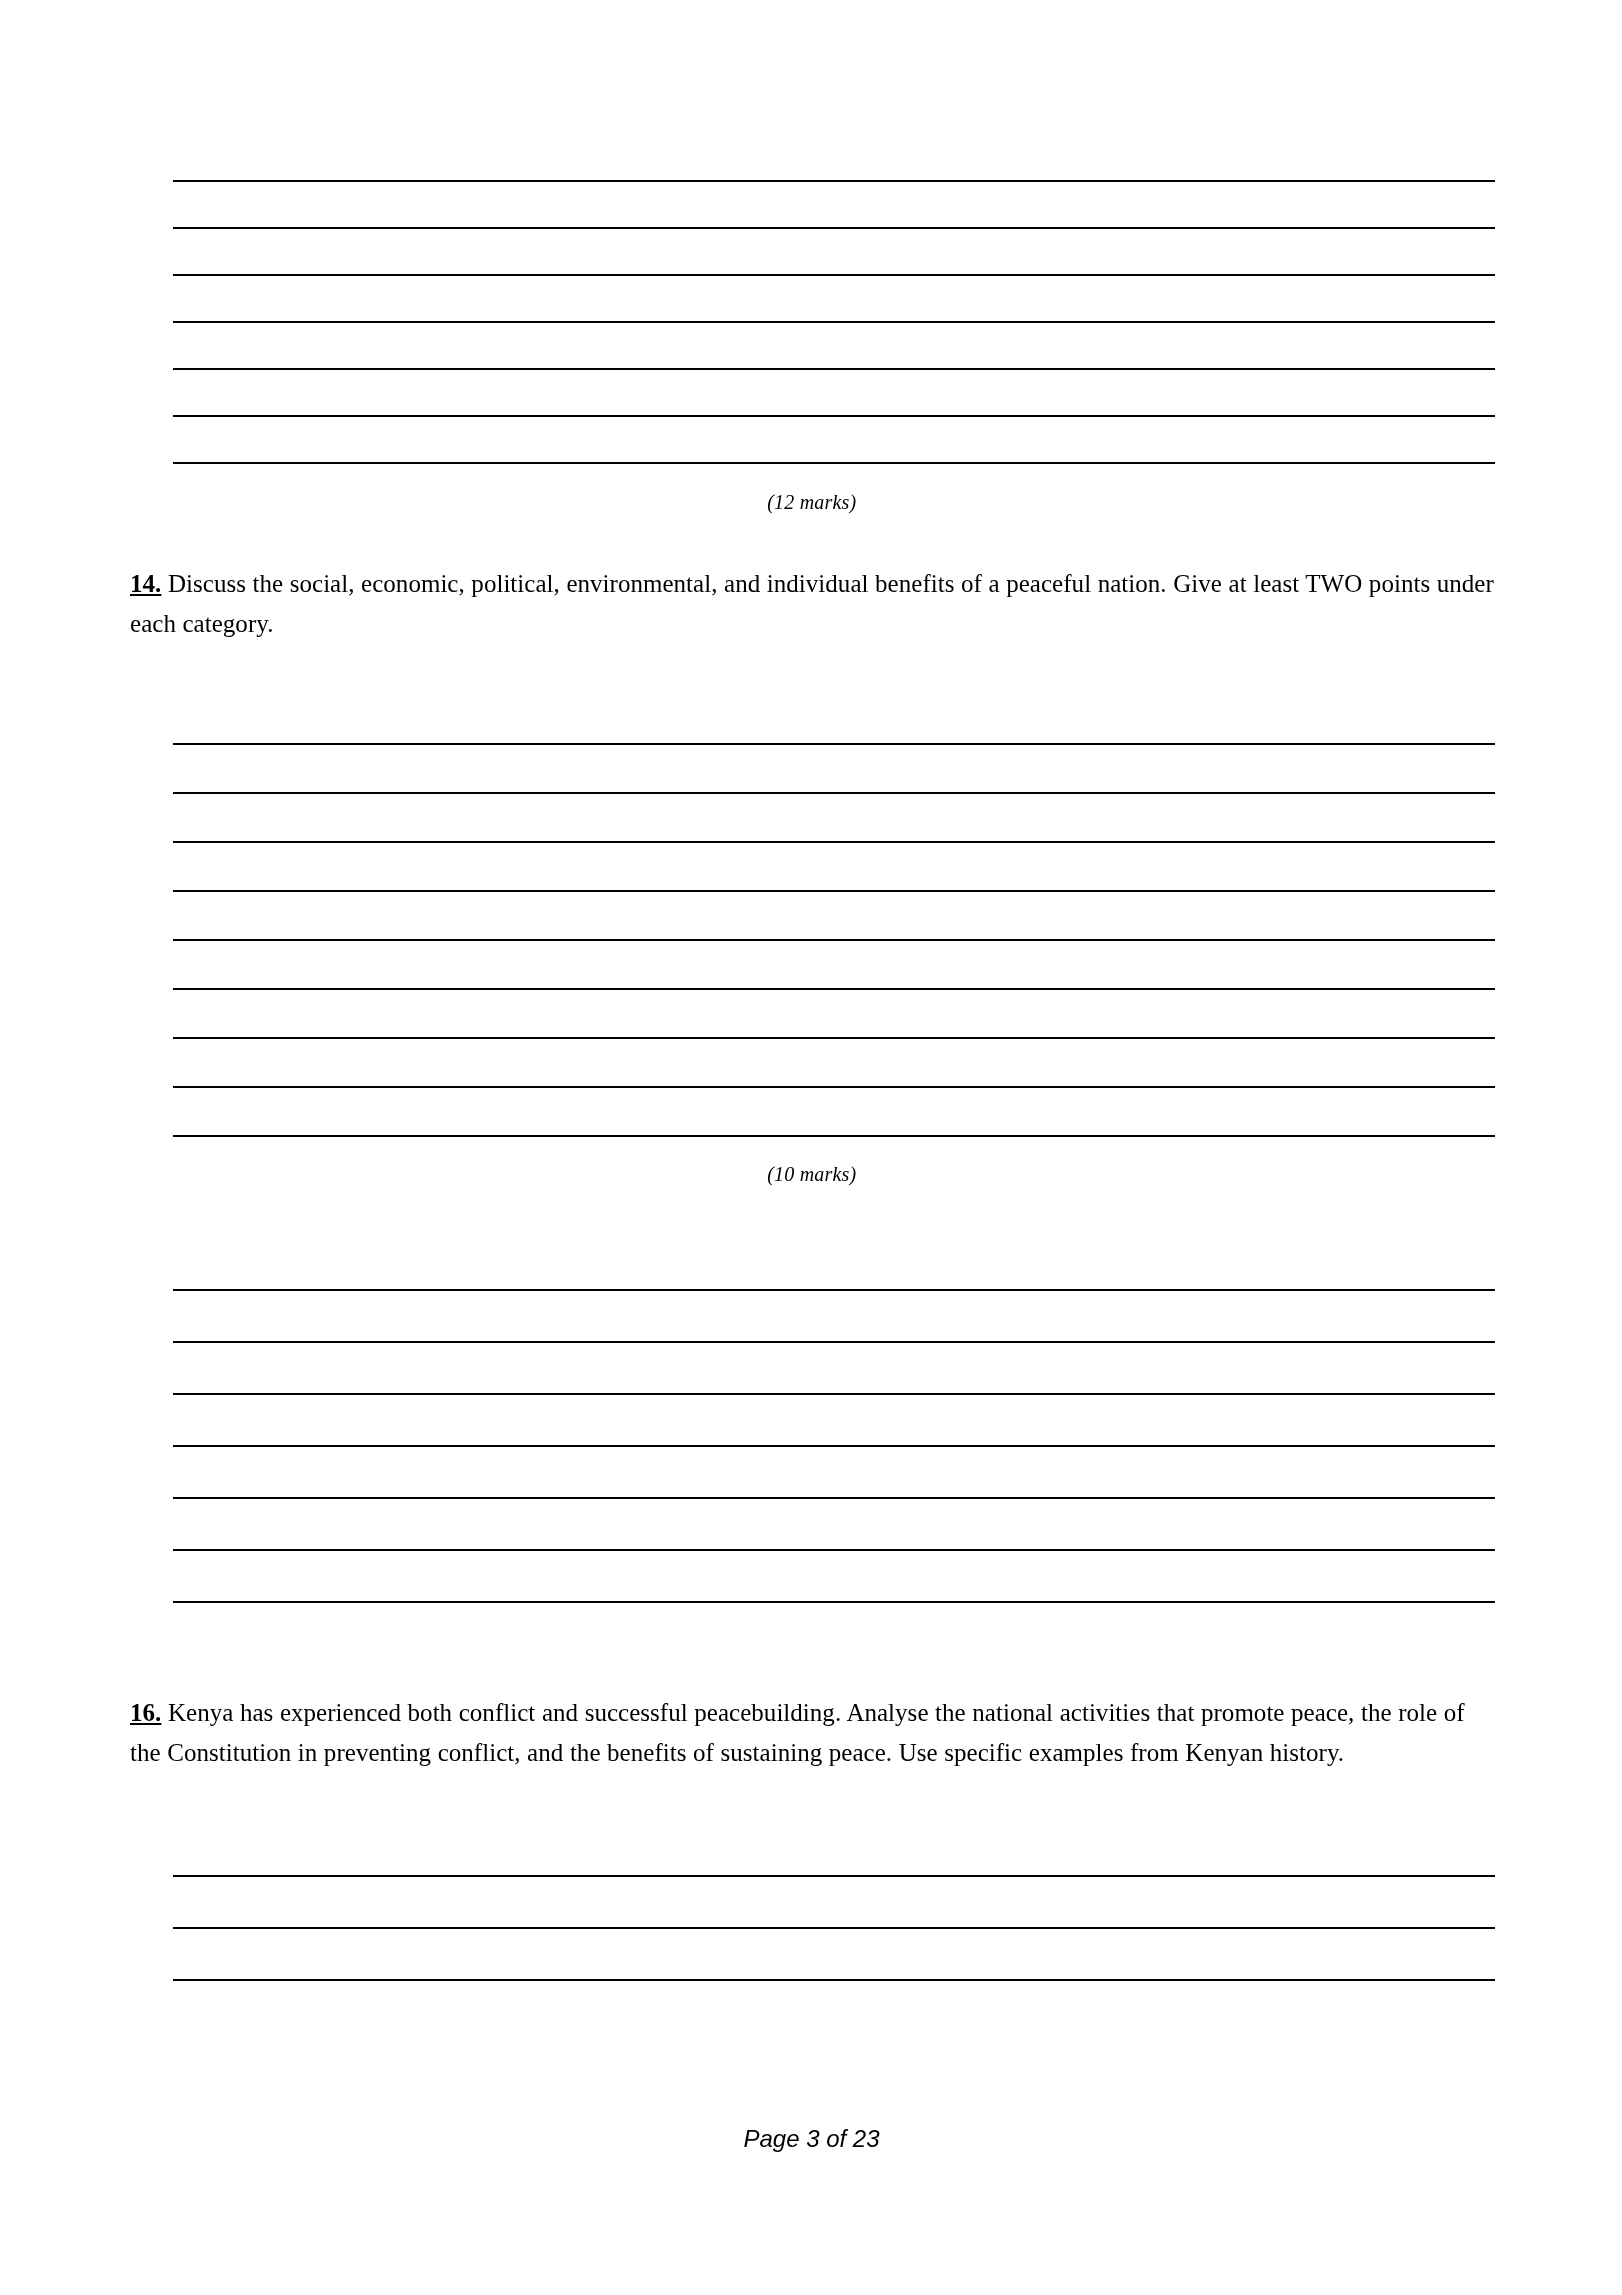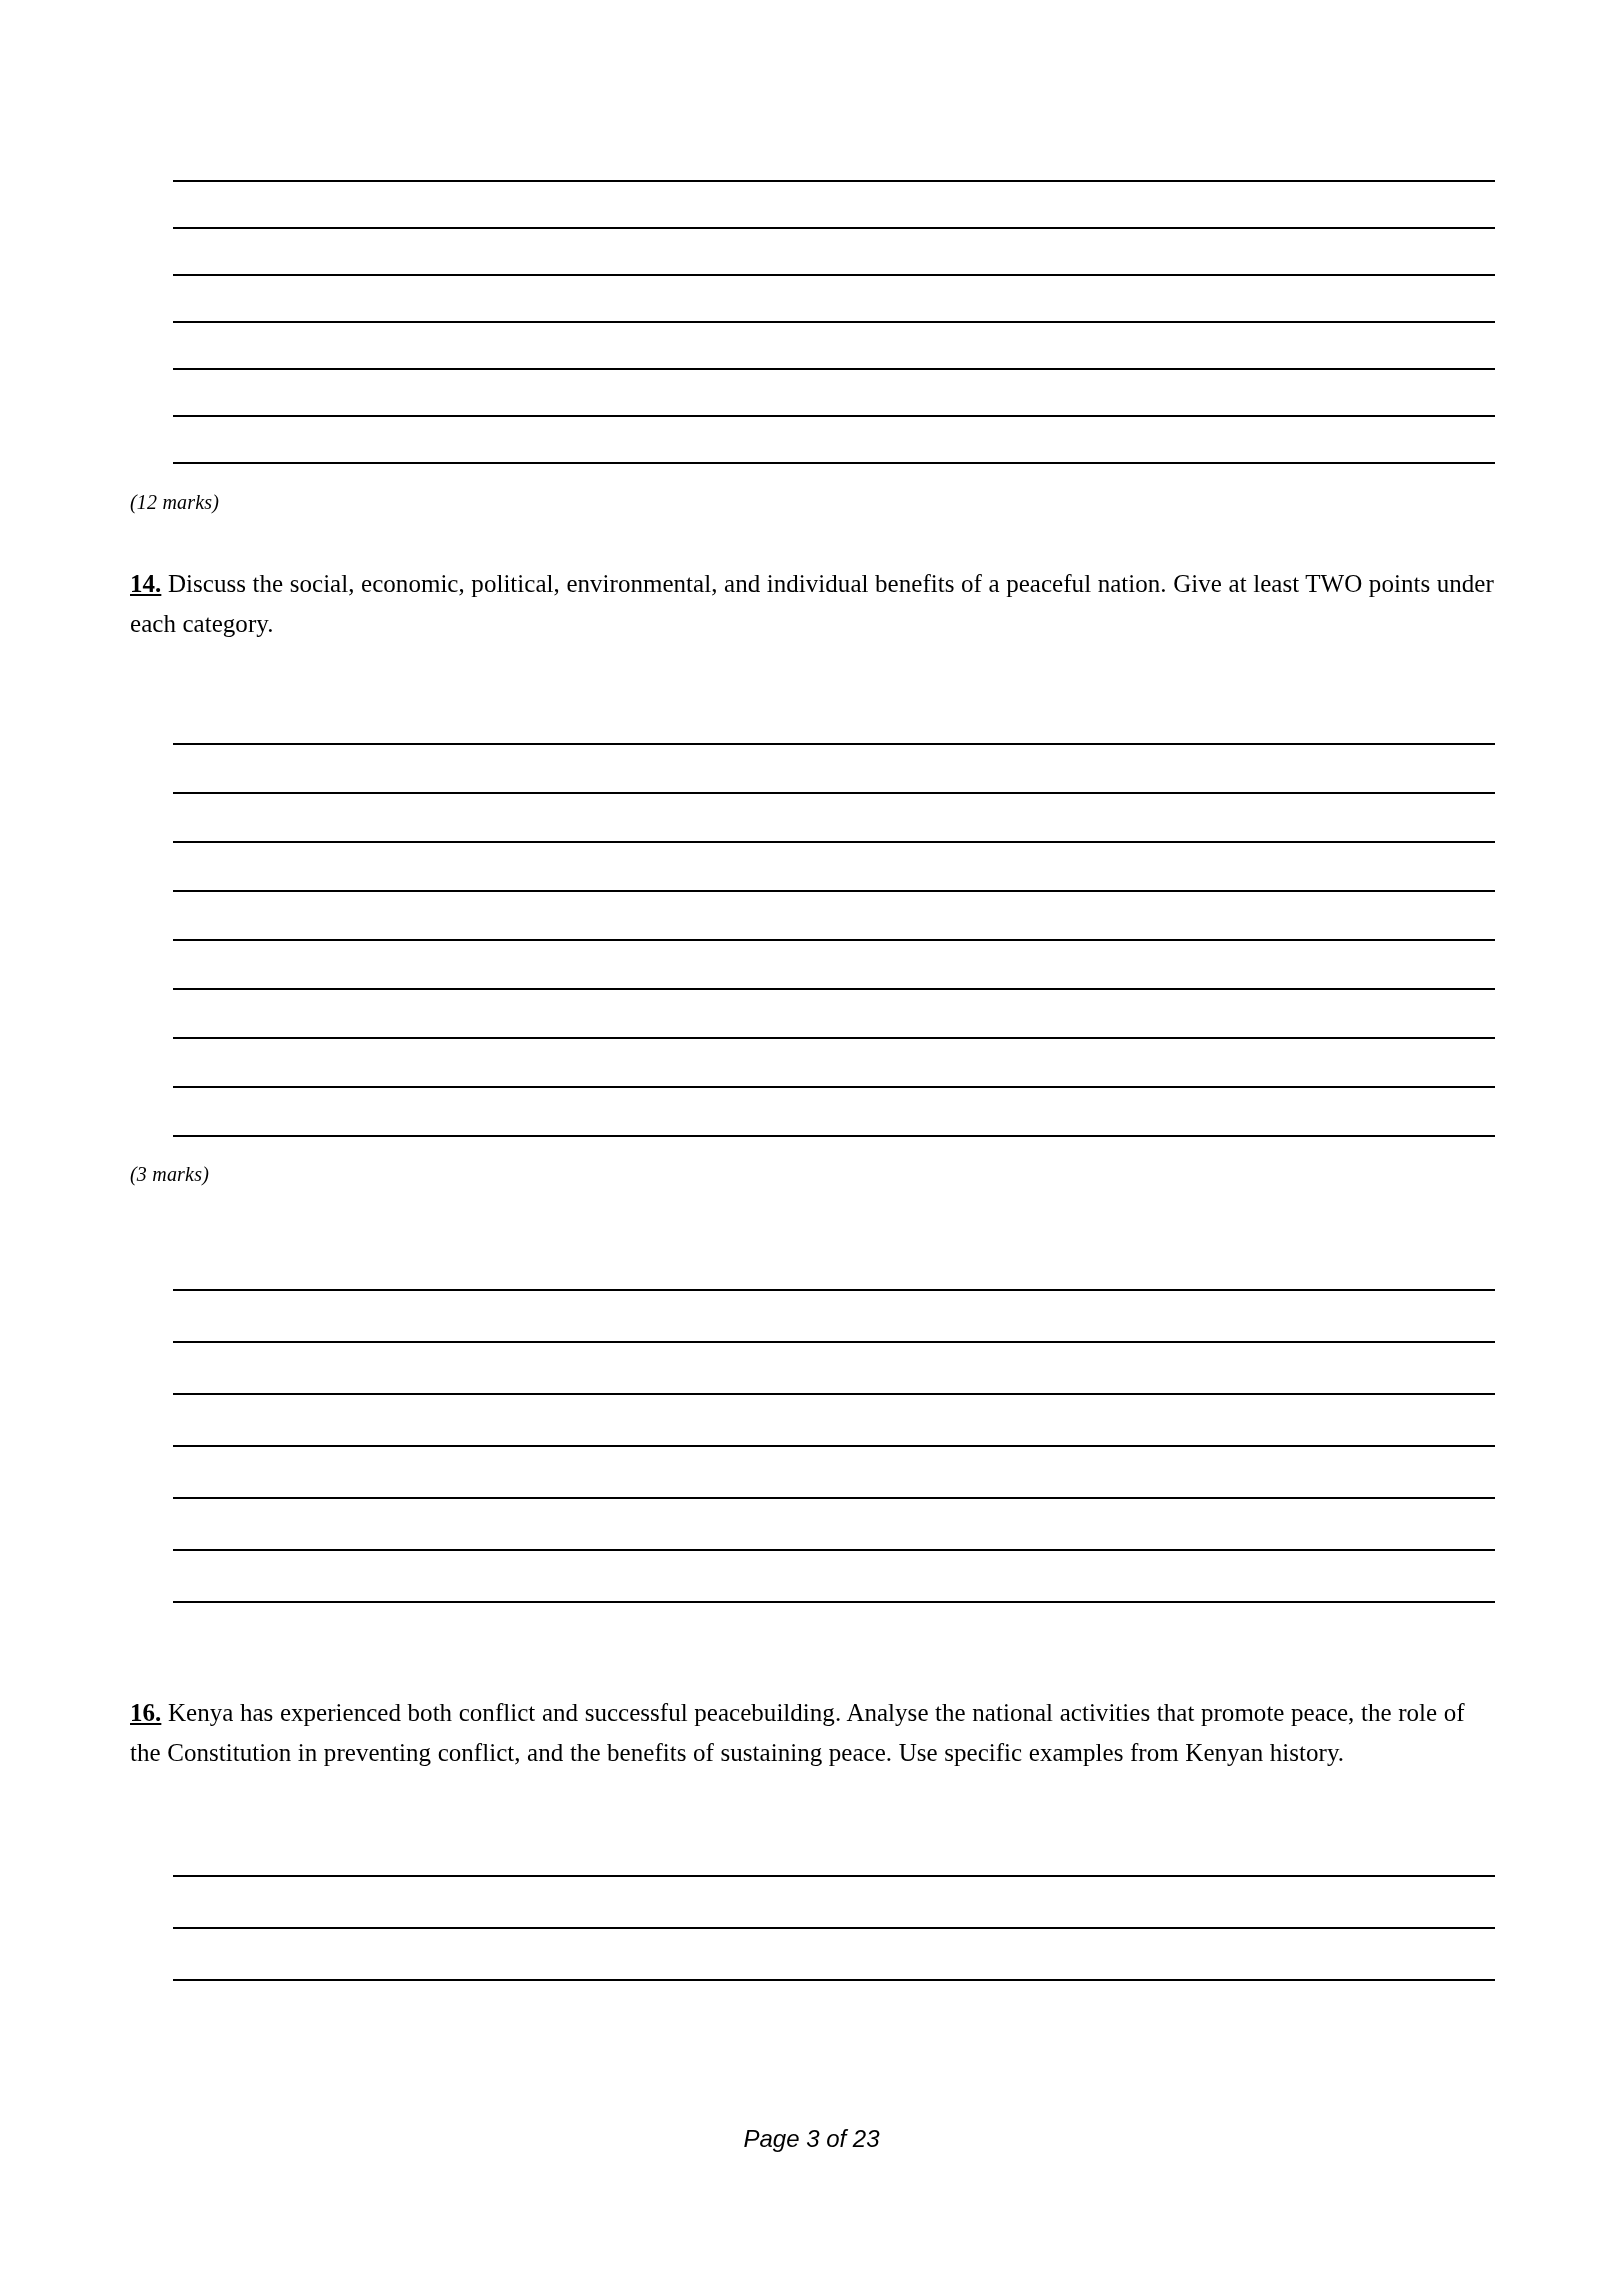--- a/index.html
+++ b/index.html
@@ -46,21 +46,21 @@
   }
 
   
   .lines-a .rule { height: 47px; }
   .lines-b .rule { height: 49px; }
   .lines-c .rule { height: 52px; }
   .lines-d .rule { height: 52px; }
 
   
   .marks {
-    text-align: left;
+    text-align: center;
     font-style: italic;
     font-size: 20px;
     letter-spacing: 0.2px;
     padding-right: 1.3px;
     line-height: 1;
   }
 
   
   .question {
     font-size: 25px;
@@ -129,21 +129,21 @@
       <div class="rule"></div>
       <div class="rule"></div>
       <div class="rule"></div>
       <div class="rule"></div>
       <div class="rule"></div>
       <div class="rule"></div>
       <div class="rule"></div>
     </div>
 
     <div class="sp-rule-marks"></div>
-    <div class="marks">(3 marks)</div>
+    <div class="marks">(10 marks)</div>
 
     <div class="sp-marks-q15"></div>
 
 
     <div class="sp-q-rules"></div>
 
     <div class="answer-lines lines-c">
       <div class="rule"></div>
       <div class="rule"></div>
       <div class="rule"></div>

